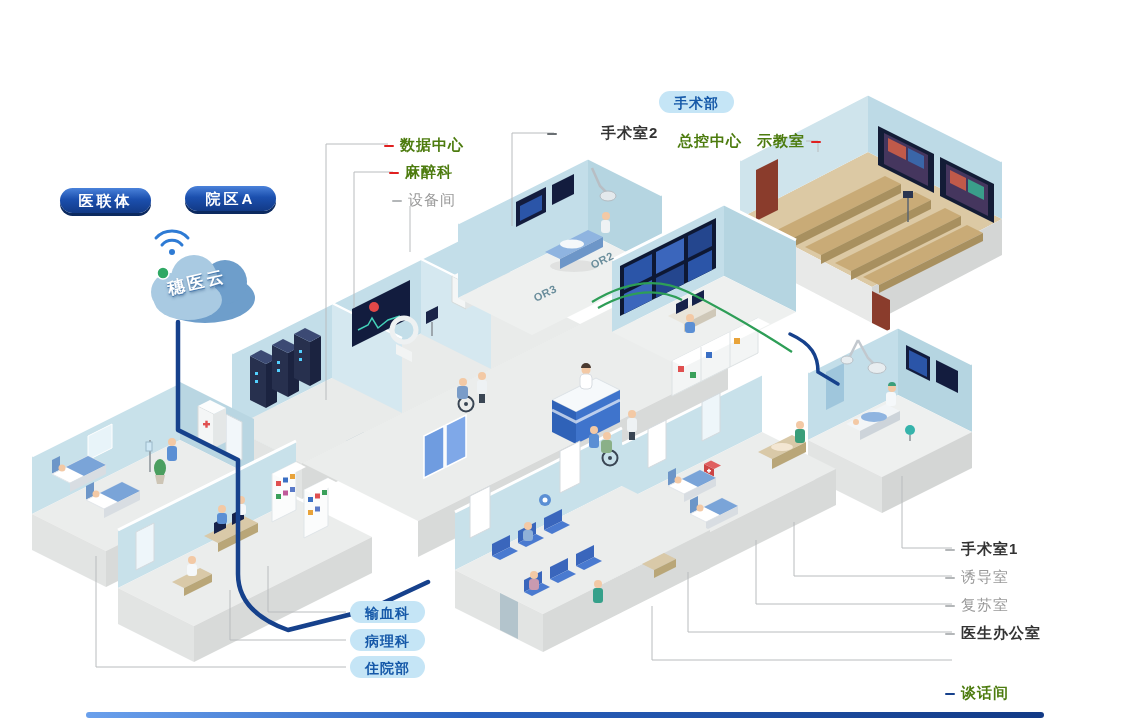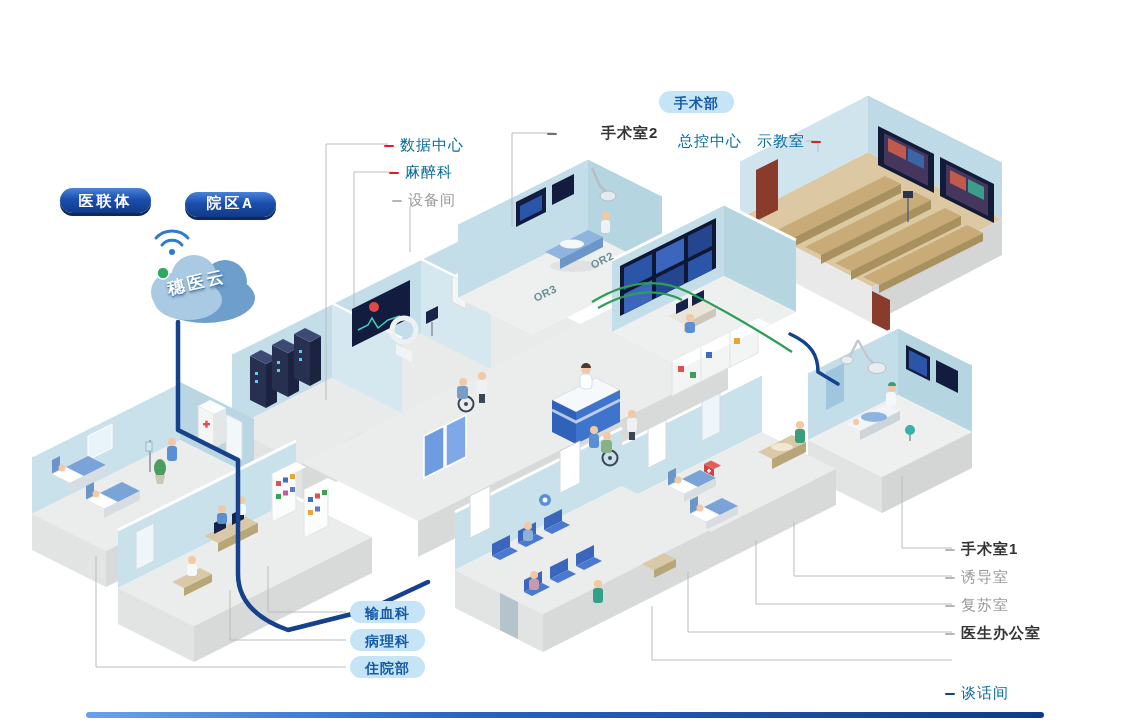--- a/index.html
+++ b/index.html
@@ -2,21 +2,21 @@
 <html><head>
 <meta charset="utf-8">
 <style>
   html,body{margin:0;padding:0;background:#fff;}
   .stage{position:relative;width:1129px;height:721px;background:#ffffff;overflow:hidden;
          font-family:"Liberation Sans","DejaVu Sans",sans-serif;}
   .scene{position:absolute;left:0;top:0;}
   .lbl{position:absolute;display:flex;align-items:center;gap:6px;font-size:15px;
        letter-spacing:1px;white-space:nowrap;}
   .dash{display:inline-block;width:10px;height:2px;border-radius:1px;flex:0 0 auto;}
-  .red-t{color:#0369a1;font-weight:normal;}
+  .red-t{color:#4d7c0f;font-weight:bold;}
   .dark-t{color:#333333;font-weight:bold;}
   .gray-t{color:#9a9a9a;font-weight:normal;}
   .red-d{background:#e02020;}
   .gray-d{background:#b4b7b9;}
   .dark-d{background:#6a6f73;}
   .navy-d{background:#16418c;}
   .pill{position:absolute;box-sizing:border-box;text-align:center;font-weight:bold;cursor:pointer;}
   .pill-dark{width:91px;height:25px;line-height:25px;color:#ffffff;font-size:15px;letter-spacing:3px;
        border-radius:13px;background:linear-gradient(180deg,#4a82da 0%,#1b4fae 45%,#123a86 100%);
        box-shadow:0 3px 0 #0c2a60;}
@@ -487,21 +487,21 @@
     <circle cx="170" cy="292" r="19" fill="#a9cae2"></circle>
     <circle cx="194" cy="278" r="23" fill="#a9cae2"></circle>
     <ellipse cx="188" cy="300" rx="34" ry="20" fill="#a9cae2"></ellipse>
     <circle cx="163" cy="273" r="6" fill="#2fa864" stroke="#ffffff" stroke-width="1.5"></circle>
   </g>
 </svg>
 
   <div class="cloud-label">穗医云</div>
 
   <div class="pill pill-dark" style="left:60px;top:188px;">医联体</div>
-  <div class="pill pill-dark" style="left:185px;top:192px;font-family:Liberation Mono, monospace;">院区A</div>
+  <div class="pill pill-dark" style="left:185px;top:186px;">院区A</div>
 
   <div class="pill pill-light" style="left:659px;top:91px;">手术部</div>
 
   <div class="lbl" style="left:384px;top:136px;">
     <span class="dash red-d"></span>
     <span class="red-t">数据中心</span>
   </div>
   <div class="lbl" style="left:389px;top:163px;text-align:right;">
     <span class="dash red-d"></span>
     <span class="red-t">麻醉科</span>

